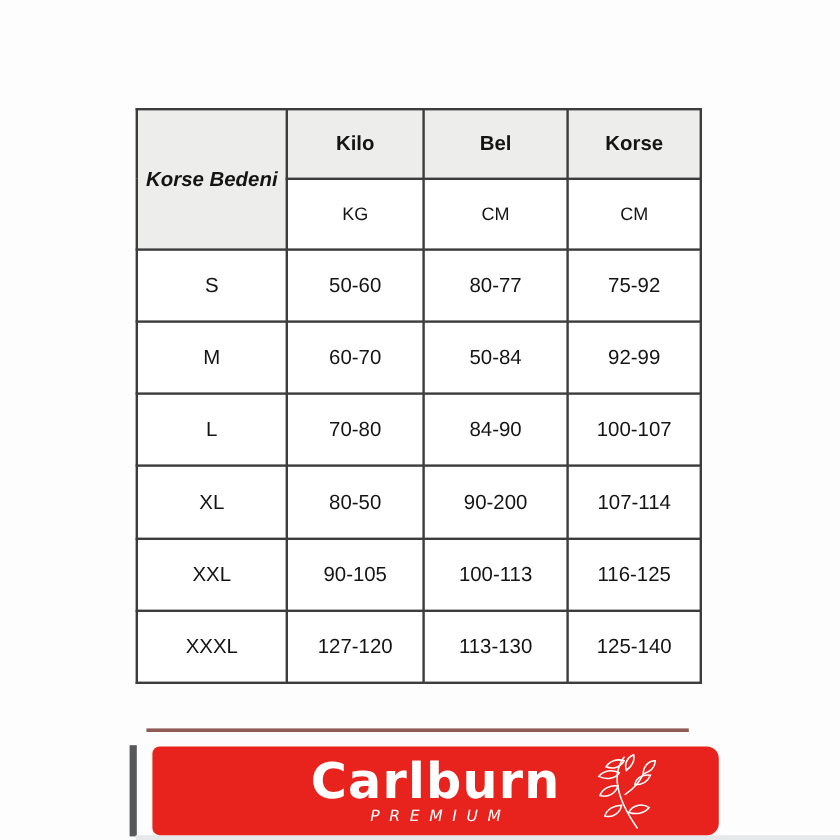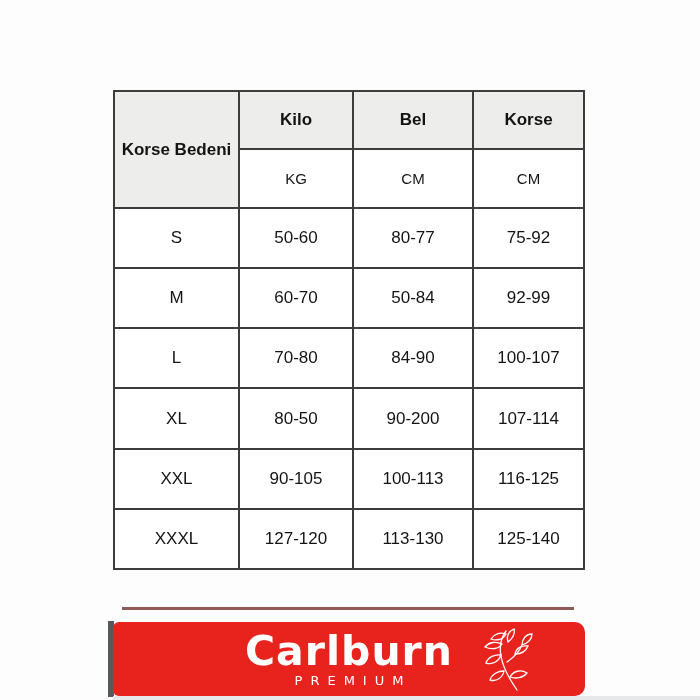--- a/index.html
+++ b/index.html
@@ -25,61 +25,62 @@
     padding:0;
     font-size:17px;
     font-weight:400;
     color:#141414;
   }
   .size-table th{
     background:var(--header-bg,#ededeb);
     font-weight:700;
     font-size:17px;
   }
-  .row-head{font-size:17px;}
+  .row-head{font-size:17px;font-style:italic;}
   .units-row td{font-size:15px;background:#ffffff;font-weight:400;}
   .size-cell{font-size:18px;}
   tr.hdr{height:58px;}
   tr.units-row{height:59px;}
   
   .top-thin-line{
     position:absolute;left:122px;top:607px;width:452px;height:3px;
     background:rgba(125,62,56,.85);
   }
   .banner-left-edge{
     position:absolute;left:108px;top:621px;width:6px;height:76px;
     background:#57585a;
   }
   .bottom-strip{
     position:absolute;left:113px;top:696px;width:587px;height:4px;
     background:#e7e8ea;
   }
   
   .banner{
-    position:absolute;left:113px;top:622px;width:472px;height:74px;
+    position:absolute;left:127px;top:622px;width:472px;height:74px;
     background:var(--banner-red,#e8231d);
     border-radius:6px 10px 10px 6px;
     display:flex;flex-direction:column;
     align-items:center;justify-content:center;
   }
   .brand-name{
     font-family:"DejaVu Sans", sans-serif;
     font-weight:700;
     font-size:41px;
     line-height:40px;
     color:#ffffff;
     letter-spacing:1px;
   }
   .brand-tagline{
     font-family:"DejaVu Sans", sans-serif;
     font-size:13px;
     letter-spacing:8px;
     color:#ffffff;
     margin-top:2px;
     padding-left:8px; 
+    font-style:italic;
   }
   .leaf-icon{
     position:absolute;left:364px;top:6px;width:58px;height:64px;
   }
 </style>
 </head>
 <body>
 
 <div class="page">
 

